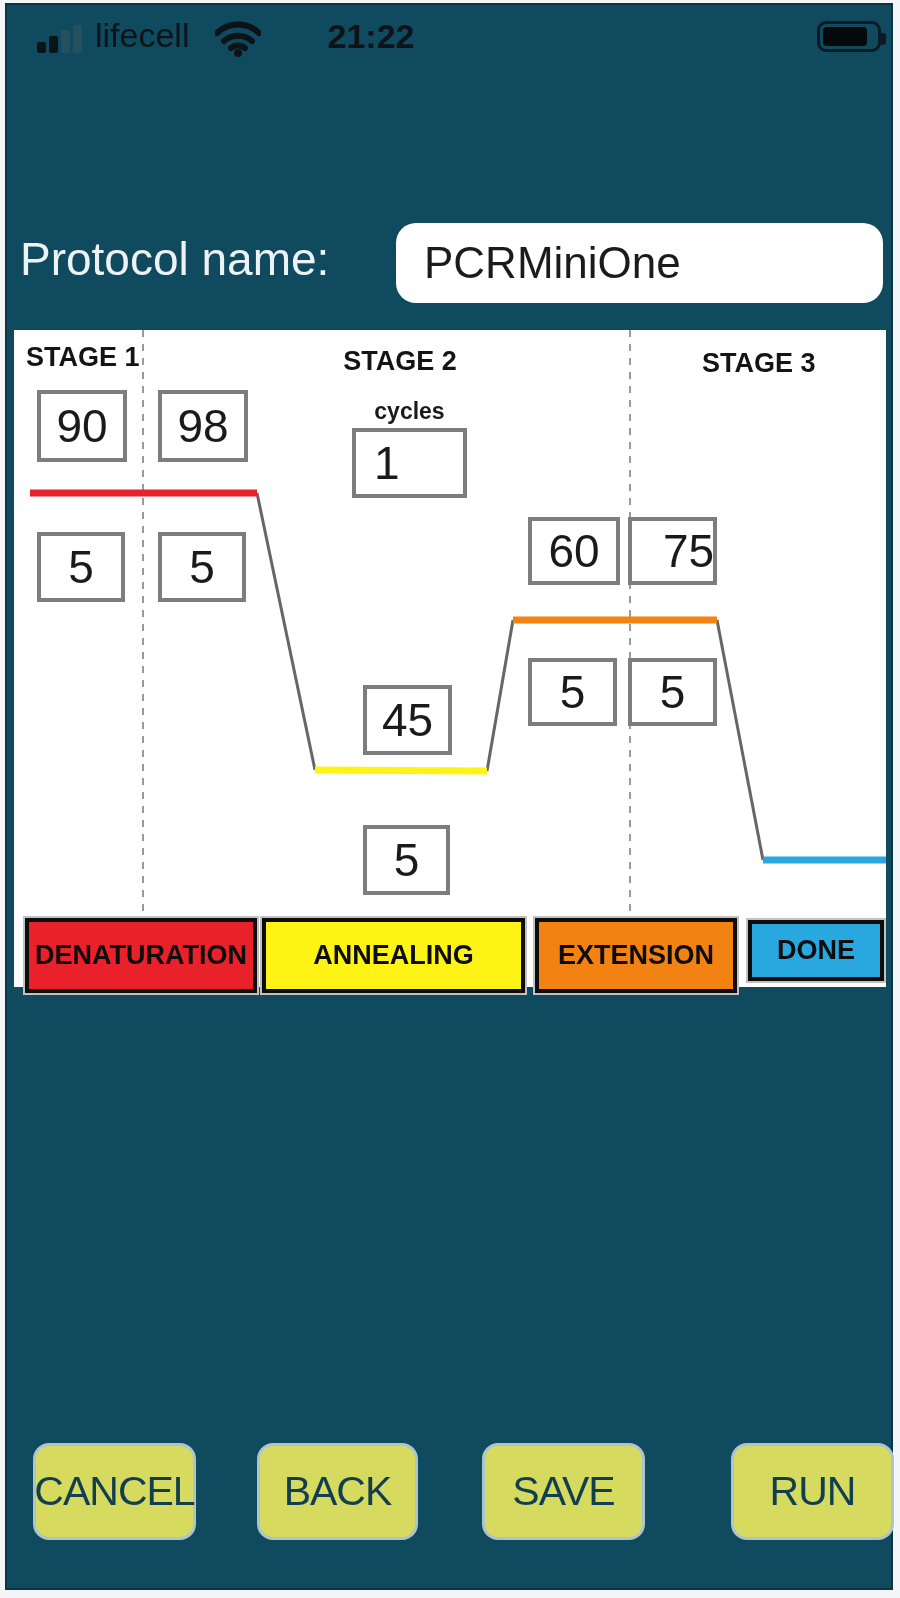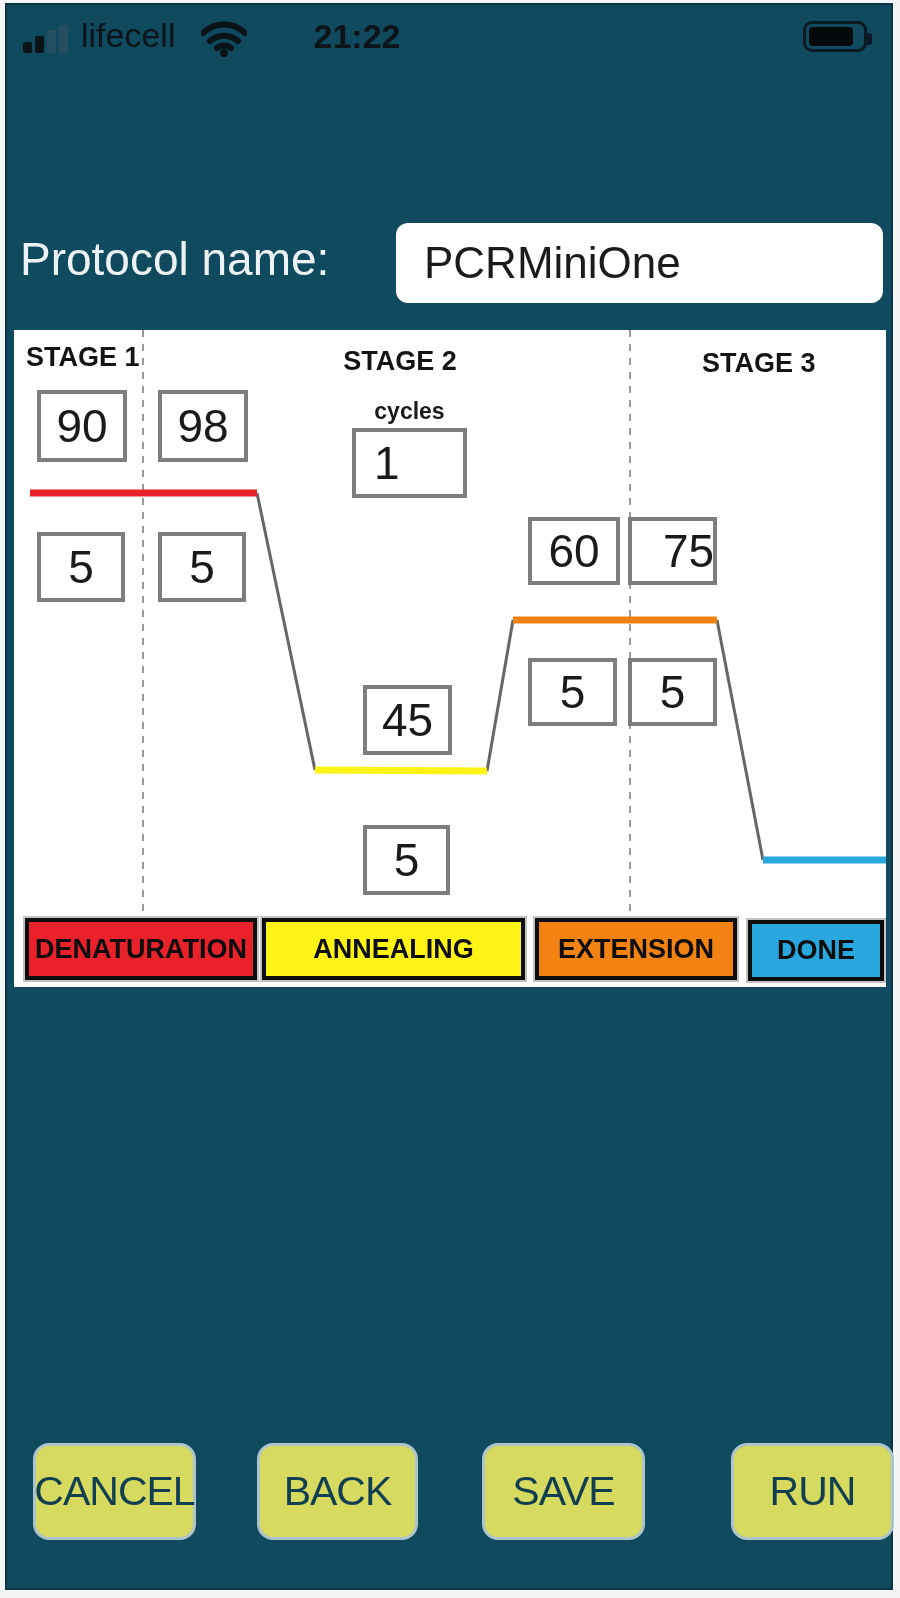--- a/index.html
+++ b/index.html
@@ -7,21 +7,21 @@
   .page {
     position:relative; width:900px; height:1598px;
     background:#f4f5f6; overflow:hidden;
     font-family:"Liberation Sans", sans-serif;
   }
   .screen {
     position:absolute; left:5px; top:3px; width:888px; height:1587px;
     background:#0f4a5e; border:2px solid #0b3445;
   }
   
-  .statusbar { position:absolute; left:5px; top:3px; width:704px; height:58px;text-decoration:underline; }
+  .statusbar { position:absolute; left:19px; top:3px; width:704px; height:58px;text-decoration:underline; }
   .signal { position:absolute; left:18px; top:22px; width:48px; height:28px; }
   .signal span { position:absolute; bottom:0; width:9px; border-radius:2px; background:#0c1318; }
   .signal .s1{ left:0;  height:11px; }
   .signal .s2{ left:12px; height:17px; }
   .signal .s3{ left:24px; height:23px; background:#26505f; }
   .signal .s4{ left:36px; height:28px; background:#26505f; }
   .carrier { position:absolute; left:76px; top:13px; font-size:34px; color:#0d1419; }
   .wifi { position:absolute; left:196px; top:18px; }
   .time { position:absolute; left:0; top:14px; width:100%; text-align:center;
           font-size:34px; font-weight:700; color:#0d1419; }
@@ -30,37 +30,37 @@
   .battery .fill { position:absolute; left:3px; top:3px; width:44px; height:19px;
                    background:#05090c; border-radius:4px; }
   .battery .nub { position:absolute; right:-8px; top:9px; width:5px; height:12px;
                   background:#0c1a24; border-radius:0 3px 3px 0; }
   
   .title { position:absolute; left:0; top:84px; width:900px; text-align:center;
            font-size:53px; color:#f2ee38; letter-spacing:1px; }
   
   .proto-label { position:absolute; left:20px; top:232px; font-size:46px; color:#edf3f5; }
   .proto-input { position:absolute; left:396px; top:223px; width:487px; height:80px;
-                 background:#ffffff; border:none; border-radius:12px;
+                 background:#ffffff; border:none; border-radius:20px;
                  font-size:44px; color:#1b1b1b; padding-left:28px;
                  font-family:"Liberation Sans", sans-serif; }
   
   .panel { position:absolute; left:14px; top:330px; width:872px; height:657px; background:#ffffff; }
   .panel svg.profile { position:absolute; left:0; top:0; }
   .stage-label { position:absolute; font-size:27px; font-weight:700; color:#141414; }
   .stage-1 { left:12px;  top:12px; }
   .stage-2 { left:306px; top:16px; width:160px; text-align:center; }
   .stage-3 { left:688px; top:18px; width:160px; text-align:left; }
   .vbox { position:absolute; background:#fff; border:4px solid #7d7d7d;
           display:flex; align-items:center; justify-content:center;
           font-size:46px; color:#1a1a1a; }
   .vbox.left { justify-content:flex-start; padding-left:18px; }
   .cycles-label { position:absolute; left:338px; top:68px; width:115px; text-align:center;
                   font-size:23px; font-weight:700; color:#1a1a1a; }
-  .phase { position:absolute; top:588px; height:62px; border:4px solid #0d0d0d;
+  .phase { position:absolute; top:588px; height:75px; border:4px solid #0d0d0d;
            outline:2px solid #c2c2c2;
            display:flex; align-items:center; justify-content:center;
            font-size:27px; font-weight:700; color:#0d0d0d; }
   .phase-0 { left:11px;  width:232px; }
   .phase-1 { left:248px; width:263px; }
   .phase-2 { left:521px; width:202px; }
   .phase-3 { left:734px; width:136px; top:590px; height:61px; }
   
   .action { position:absolute; top:1443px; height:97px;
             background:#d6da5f; border:3px solid #aec4cc; border-radius:16px;

